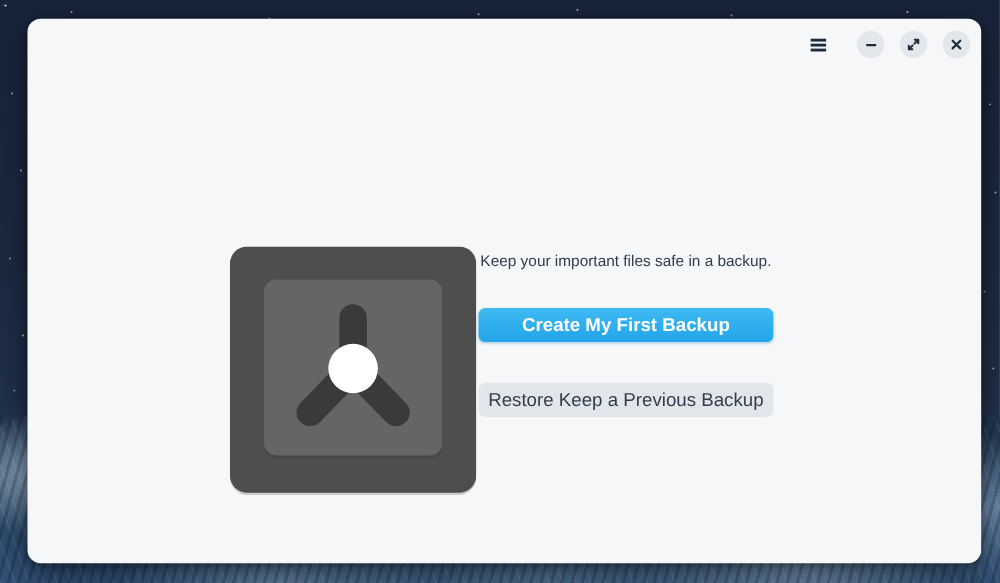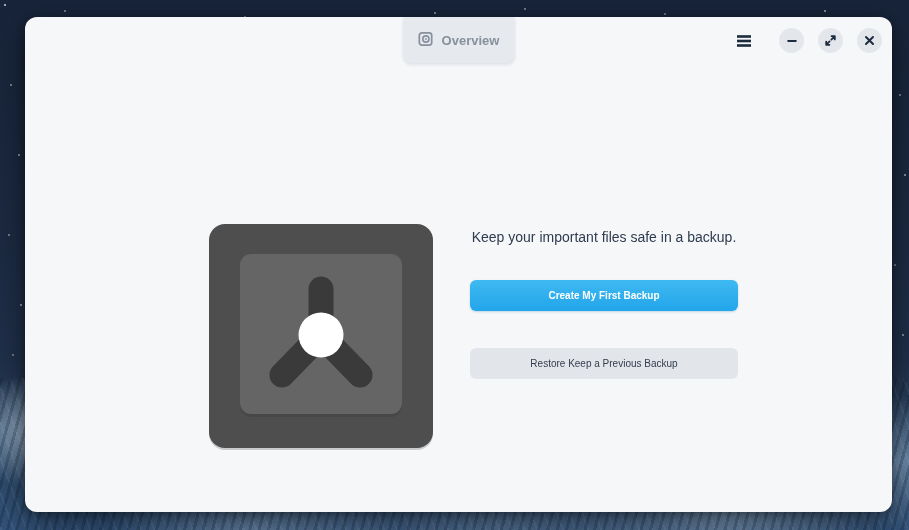--- a/index.html
+++ b/index.html
@@ -52,52 +52,42 @@
   .menu-btn { width:26px; height:26px; display:flex; align-items:center;
     justify-content:center; margin-right:8px; }
   .circle-btn { width:25px; height:25px; border-radius:50%; background:#e3e7eb;
     display:flex; align-items:center; justify-content:center; }
 
   
   .content { position:absolute; inset:47px 0 0 0; }
 
   .app-icon { position:absolute; left:184px; top:160px; width:224px; height:226px; }
 
-  .right-col { position:absolute; left:445px; top:163px; width:268px; }
+  .right-col { position:absolute; left:410px; top:163px; width:268px; }
   .headline { font-size:14px; color:#2f3b4e; text-align:center; line-height:20px; }
   .btn { position:absolute; left:0; width:268px; height:31px; border:none;
-    border-radius:6px; font-family:"Liberation Sans", sans-serif; font-size:10px;
+    border-radius:6px; font-family:"Liberation Sans", sans-serif; font-size:17px;
     display:flex; align-items:center; justify-content:center; cursor:default; }
   .btn-primary { top:53px; color:#ffffff; font-weight:bold;
     background:linear-gradient(180deg,#3fb9f1 0%,#22a5ea 100%);
     box-shadow:0 1px 2px rgba(30,120,180,.25); }
   .btn-secondary { top:121px; color:#323d4d; background:#e2e5ea; }
 </style>
 </head>
 <body>
 
 <div class="wallpaper">
   <div class="stars"></div>
   <div class="mountains"></div>
 </div>
 
 <div class="app-window">
 
   <div class="titlebar">
     <div class="tab-group">
-      <div class="tab active">
-        <span>
-          <svg width="16" height="16" viewBox="0 0 16 16">
-            <rect x="1.8" y="1.8" width="12.4" height="12.4" rx="2.6" fill="none" stroke="#87909d" stroke-width="1.7"></rect>
-            <circle cx="8.4" cy="8" r="3.1" fill="none" stroke="#87909d" stroke-width="1.6"></circle>
-            <circle cx="8.4" cy="8" r="0.9" fill="#87909d"></circle>
-          </svg>
-        </span>
-        <span>Overview</span>
-      </div>
     </div>
 
     <div class="controls">
       <div class="menu-btn">
         <svg width="16" height="14" viewBox="0 0 16 14">
           <rect x="1" y="1.2" width="14" height="2.6" fill="#1d2b3e"></rect>
           <rect x="1" y="5.7" width="14" height="2.6" fill="#1d2b3e"></rect>
           <rect x="1" y="10.2" width="14" height="2.6" fill="#1d2b3e"></rect>
         </svg>
       </div>

